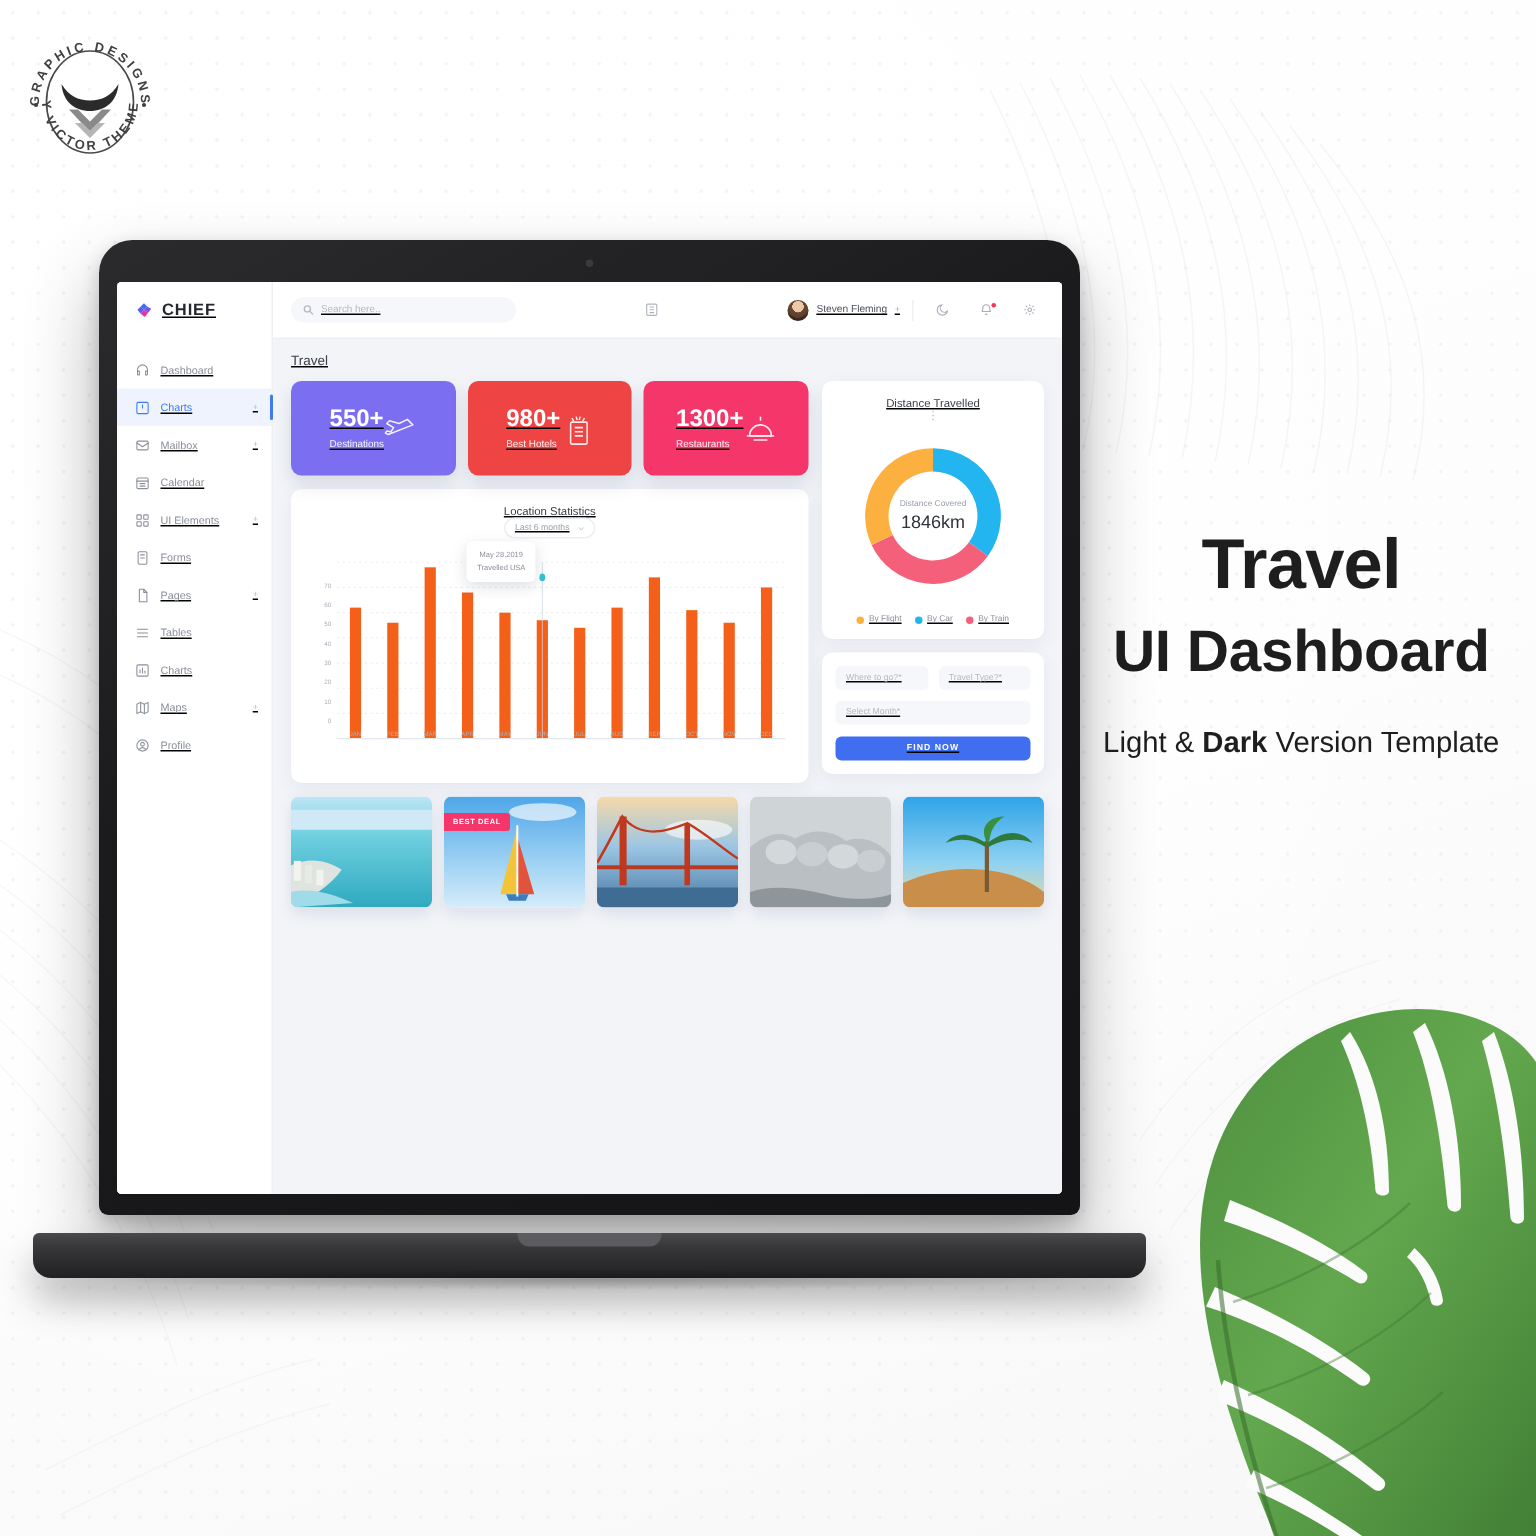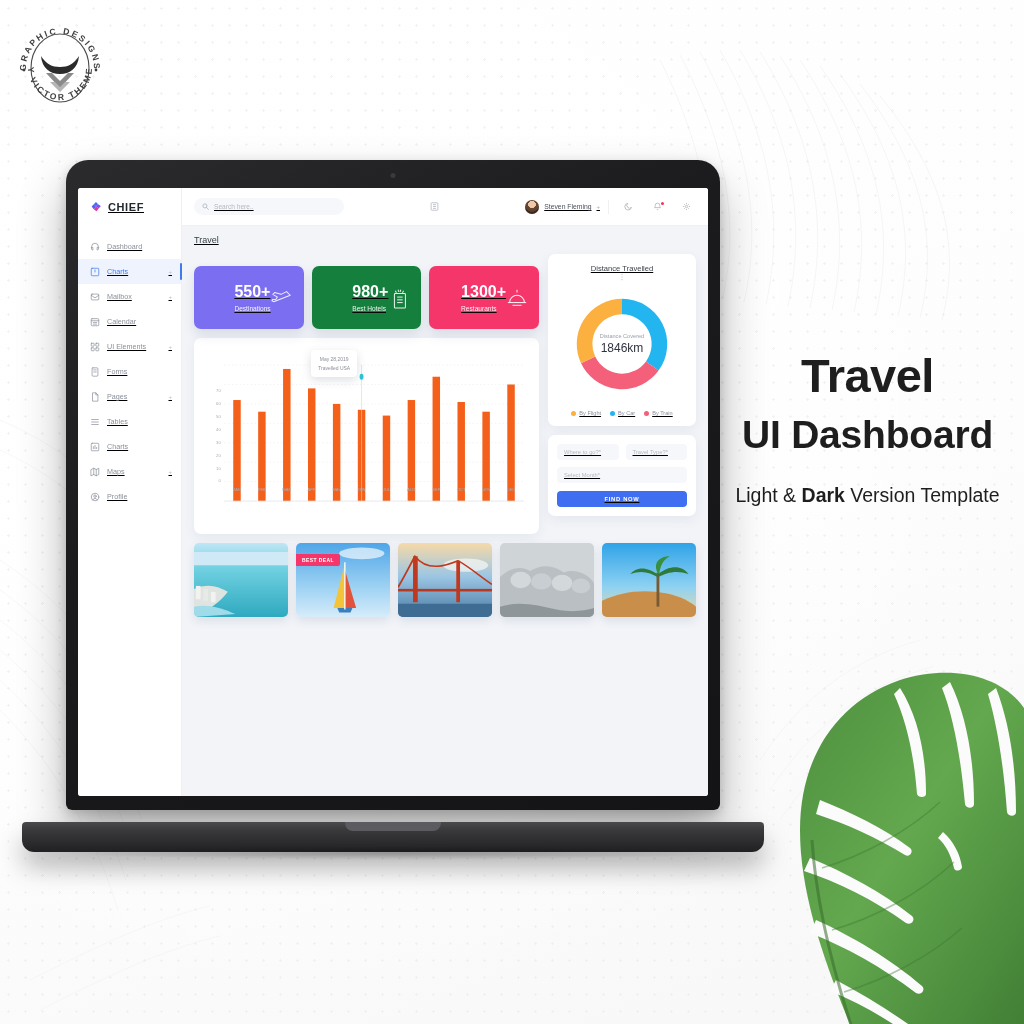--- a/index.html
+++ b/index.html
@@ -127,23 +127,22 @@
   #page { flex: 1; padding: 9px 12px 0 12px; overflow: hidden; }
   #page-title { font-size: 9px; color: #3b4049; margin-bottom: 9px; }
 
   #row1 { display: flex; gap: 9px; align-items: flex-start; }
   #left-col { flex: 1; min-width: 0; }
   #right-col { width: 148px; flex: none; }
 
   .stats { display: flex; gap: 8px; }
   .stat {
     flex: 1; height: 63px; border-radius: 7px; color: #fff;
-    padding: 12px 11px; display: flex; align-items: center; justify-content: flex-end;
+    padding: 12px 11px; display: flex; align-items: center; justify-content: center;
     box-shadow: 0 6px 12px rgba(60,70,110,.14);
-    margin-top: 12px;
   }
   .stat .num { font-size: 16px; font-weight: 600; line-height: 1; }
   .stat .cap { font-size: 6.6px; margin-top: 5px; opacity: .92; }
   .stat svg { opacity: .9; }
 
   .card { background: #fff; border-radius: 7px; box-shadow: 0 4px 12px rgba(60,70,110,.07); }
   #chart-card { margin-top: 9px; padding: 10px 11px 8px 11px; height: 196px; display: flex; flex-direction: column; }
   .card-head { display: flex; align-items: center; justify-content: space-between; flex-direction: column; }
   .card-title { font-size: 7.6px; color: #3b4049; }
   #range-pill {
@@ -430,21 +429,21 @@
                 <div class="stats" id="stats-root">
                     <div class="stat" style="background: rgb(123, 110, 240);">
                       <div>
                         <div class="num">550+</div>
                         <div class="cap">Destinations</div>
                       </div>
                       <svg width="22" height="22" viewBox="0 0 24 24" fill="none" stroke="#fff" stroke-width="1.1" stroke-linejoin="round">
                         <path d="M3 16l18-7-4-4-6 3-7-2-2 2 5 3-2 3-3-.5L1 15z"></path>
                       </svg>
                     </div>
-                    <div class="stat" style="background: #15803d;">
+                    <div class="stat" style="background: #ef4444;">
                       <div>
                         <div class="num">980+</div>
                         <div class="cap">Best Hotels</div>
                       </div>
                       <svg width="22" height="22" viewBox="0 0 24 24" fill="none" stroke="#fff" stroke-width="1.1" stroke-linejoin="round">
                         <rect x="7" y="7" width="12" height="16" rx="1"></rect>
                         <line x1="10" y1="11" x2="16" y2="11"></line>
                         <line x1="10" y1="14" x2="16" y2="14"></line>
                         <line x1="10" y1="17" x2="16" y2="17"></line>
                         <path d="M8 4l1.2 2.2M11 3l.8 2.4M14 3l-.8 2.4M17 4l-1.2 2.2"></path>
@@ -458,20 +457,29 @@
                       <svg width="22" height="22" viewBox="0 0 24 24" fill="none" stroke="#fff" stroke-width="1.1" stroke-linejoin="round">
                         <path d="M4 17a8 8 0 0 1 16 0z"></path>
                         <line x1="2" y1="17" x2="22" y2="17"></line>
                         <line x1="12" y1="3" x2="12" y2="6"></line>
                         <path d="M7 20h10"></path>
                       </svg>
                     </div>
                   </div>
 
                 <div class="card" id="chart-card">
+                  <div class="card-head">
+                    <div class="card-title">Location Statistics</div>
+                    <div id="range-pill">
+                      <span>Last 6 months</span>
+                      <svg width="5" height="5" viewBox="0 0 24 24" fill="none" stroke="#b9bec7" stroke-width="3">
+                          <path d="M5 8l7 8 7-8"></path>
+                        </svg>
+                    </div>
+                  </div>
 
                   <div id="bars-wrap">
                     <svg id="bars-svg" viewBox="0 0 430 150" preserveAspectRatio="none" style="position:absolute;inset:0;width:100%;height:100%">
                         <line x1="26" y1="128" x2="424" y2="128" stroke="#eceff4" stroke-width="0.8" stroke-dasharray="2 3"></line>
                         <line x1="26" y1="110.85714285714286" x2="424" y2="110.85714285714286" stroke="#eceff4" stroke-width="0.8" stroke-dasharray="2 3"></line>
                         <line x1="26" y1="93.71428571428572" x2="424" y2="93.71428571428572" stroke="#eceff4" stroke-width="0.8" stroke-dasharray="2 3"></line>
                         <line x1="26" y1="76.57142857142858" x2="424" y2="76.57142857142858" stroke="#eceff4" stroke-width="0.8" stroke-dasharray="2 3"></line>
                         <line x1="26" y1="59.42857142857143" x2="424" y2="59.42857142857143" stroke="#eceff4" stroke-width="0.8" stroke-dasharray="2 3"></line>
                         <line x1="26" y1="42.28571428571428" x2="424" y2="42.28571428571428" stroke="#eceff4" stroke-width="0.8" stroke-dasharray="2 3"></line>
                         <line x1="26" y1="25.142857142857153" x2="424" y2="25.142857142857153" stroke="#eceff4" stroke-width="0.8" stroke-dasharray="2 3"></line>

